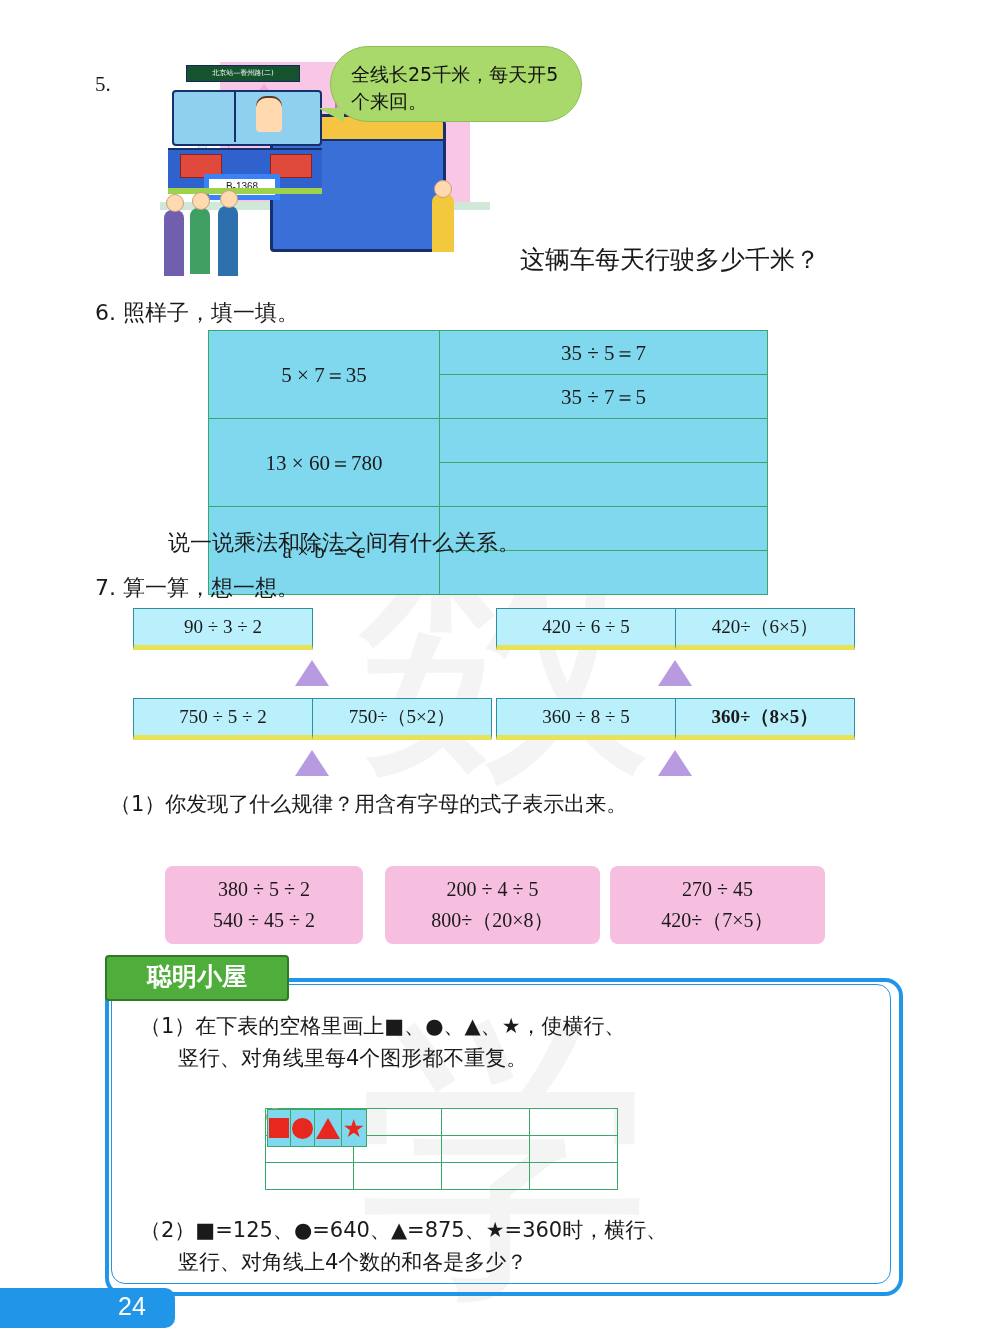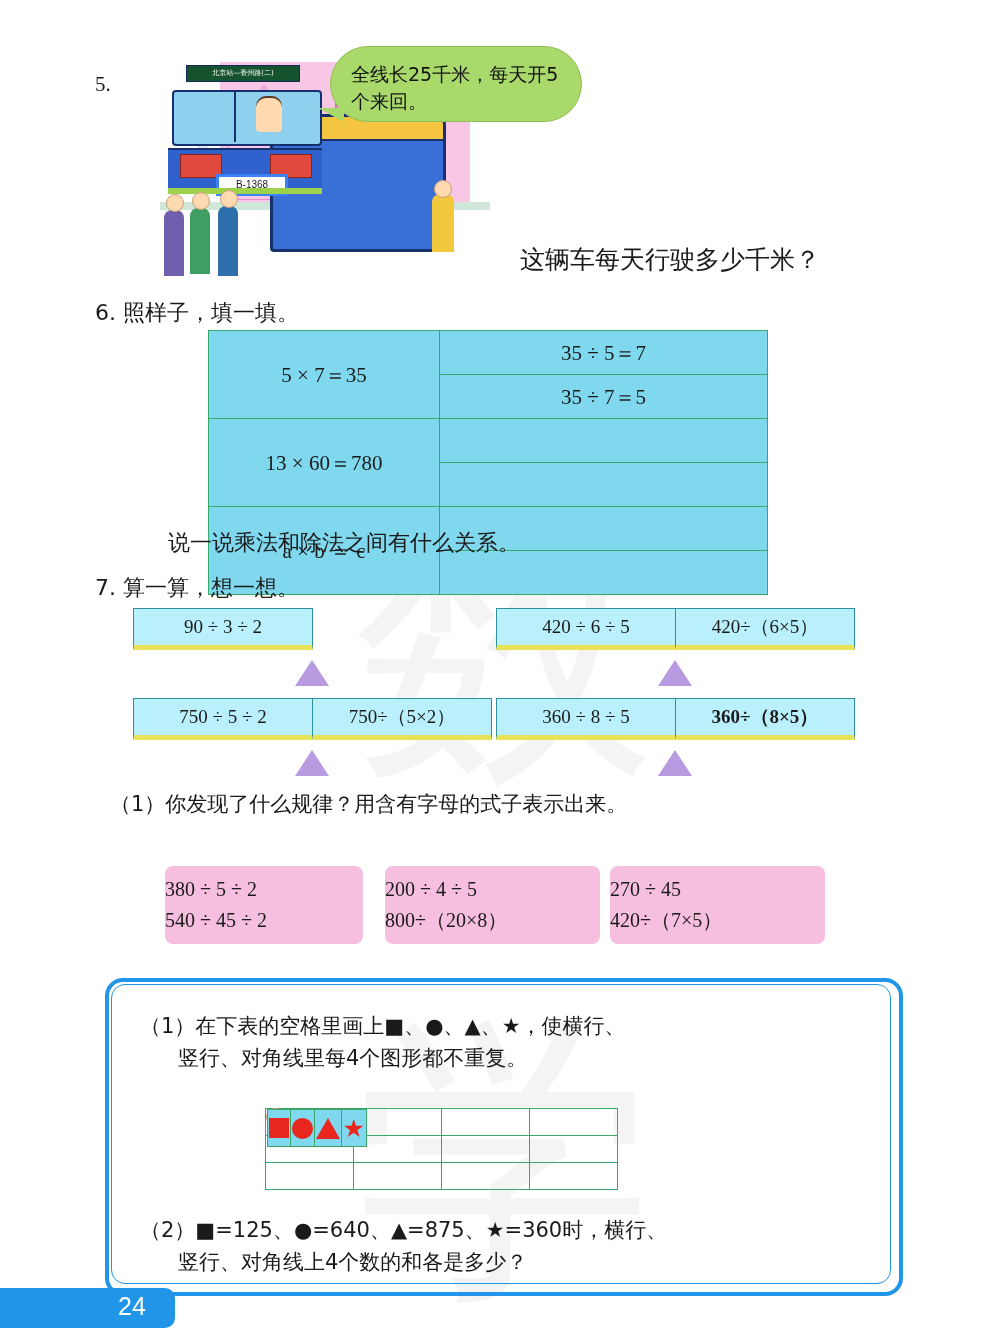--- a/index.html
+++ b/index.html
@@ -30,21 +30,21 @@
   .bus-roof{position:absolute;left:0;top:0;width:100%;height:22px;background:#f5c542;border-radius:7px 7px 0 0;border-bottom:2px solid #16306e;}
   .bus-board{position:absolute;left:26px;top:3px;width:112px;height:15px;background:#14532d;border:1px solid #14285c;}
   .bus-board span{display:block;font-size:7px;color:#fff;text-align:center;line-height:15px;font-family:"DejaVu Sans",sans-serif;}
   .bus-window{position:absolute;left:12px;top:28px;width:146px;height:52px;background:#8fd0ef;border:2px solid #16306e;border-radius:4px;}
   .bus-win-split{position:absolute;left:74px;top:28px;width:2px;height:52px;background:#16306e;}
   .driver{position:absolute;left:96px;top:36px;width:26px;height:34px;background:#ffd9b0;border-radius:10px 10px 4px 4px;}
   .driver-hair{position:absolute;left:96px;top:34px;width:26px;height:10px;background:#5a3a22;border-radius:10px 10px 0 0;}
   .bus-lower{position:absolute;left:8px;top:86px;width:154px;height:38px;background:#2f62cc;border-top:2px solid #16306e;}
   .bus-grill{position:absolute;left:20px;top:92px;width:40px;height:22px;background:#e04a3c;border:1px solid #8e2018;}
   .bus-grill2{position:absolute;left:110px;top:92px;width:40px;height:22px;background:#e04a3c;border:1px solid #8e2018;}
-  .bus-plate{position:absolute;left:56px;top:112px;width:66px;height:16px;background:#ffffff;border:3px solid #3b82f6;}
+  .bus-plate{position:absolute;left:44px;top:112px;width:66px;height:16px;background:#ffffff;border:5px solid #3b82f6;}
   .bus-plate span{display:block;text-align:center;line-height:15px;font-size:10px;font-family:"Liberation Sans",sans-serif;}
   .bus-stripe{position:absolute;left:8px;top:126px;width:154px;height:6px;background:#9ed24a;}
   .people{position:absolute;left:0px;top:118px;width:110px;height:100px;}
   .person{position:absolute;width:20px;height:66px;border-radius:8px 8px 0 0;}
   .head{position:absolute;width:16px;height:16px;border-radius:50%;background:#ffd9b0;border:1px solid #caa078;}
   .bubble{
     position:absolute;left:330px;top:46px;width:250px;height:74px;
     background:#a8d96a;border-radius:40px;border:1px solid #8fbd52;
   }
   .bubble-tail{position:absolute;left:318px;top:108px;width:0;height:0;border-top:14px solid #a8d96a;border-left:26px solid transparent;}
@@ -59,21 +59,21 @@
   .say6{position:absolute;left:168px;top:528px;font-size:22px;font-family:"DejaVu Sans",sans-serif;}
   
   #q7-label{position:absolute;left:95px;top:573px;font-size:22px;font-family:"DejaVu Sans",sans-serif;}
   .chip{
     position:absolute;height:36px;background:#b9f0fb;border:1px solid #2f8f9e;
     border-bottom:5px solid #e8e356;text-align:center;font-size:19px;line-height:36px;
     font-family:"Liberation Serif",serif;
   }
   .tri{position:absolute;width:0;height:0;border-left:17px solid transparent;border-right:17px solid transparent;border-bottom:26px solid #b79ae0;}
   .sub{position:absolute;font-size:21px;font-family:"DejaVu Sans",sans-serif;}
-  .pinkbox{position:absolute;background:#f6bfe0;border-radius:8px;font-size:20px;font-family:"Liberation Serif",serif;}
+  .pinkbox{position:absolute;background:#f6bfe0;border-radius:8px;font-size:20px;font-family:"Liberation Serif",serif;text-align:center;}
   .pinkbox div{line-height:31px;}
   
   .smart-tag{
     position:absolute;left:105px;top:955px;width:180px;height:42px;background:#4fae3b;
     border:2px solid #2f7a22;border-radius:4px;
   }
   .smart-tag span{display:block;text-align:center;line-height:40px;color:#ffffff;font-size:25px;font-weight:bold;font-family:"DejaVu Sans",sans-serif;}
   .smart-box{
     position:absolute;left:105px;top:978px;width:790px;height:310px;
     border:4px solid #2196e8;border-radius:18px;background:transparent;
@@ -203,20 +203,23 @@
     <div>200 ÷ 4 ÷ 5</div>
     <div>800÷（20×8）</div>
   </div>
   <div class="pinkbox" style="left:610px;top:866px;width:215px;height:70px;padding-top:8px;">
     <div>270 ÷ 45</div>
     <div>420÷（7×5）</div>
   </div>
 
   <div class="smart-box"></div>
   <div class="smart-box-inner"></div>
+  <div class="smart-tag">
+    <span>聪明小屋</span>
+  </div>
 
   <div class="sm-text" style="left:140px;top:1010px;">（1）在下表的空格里画上■、●、▲、★，使横行、</div>
   <div class="sm-text" style="left:178px;top:1042px;">竖行、对角线里每4个图形都不重复。</div>
 
   <table class="table-sh">
     <tbody>
         <tr class="head">
       <td><span class="sq"></span></td>
       <td><span class="ci"></span></td>
       <td><span class="tr3"></span></td>

